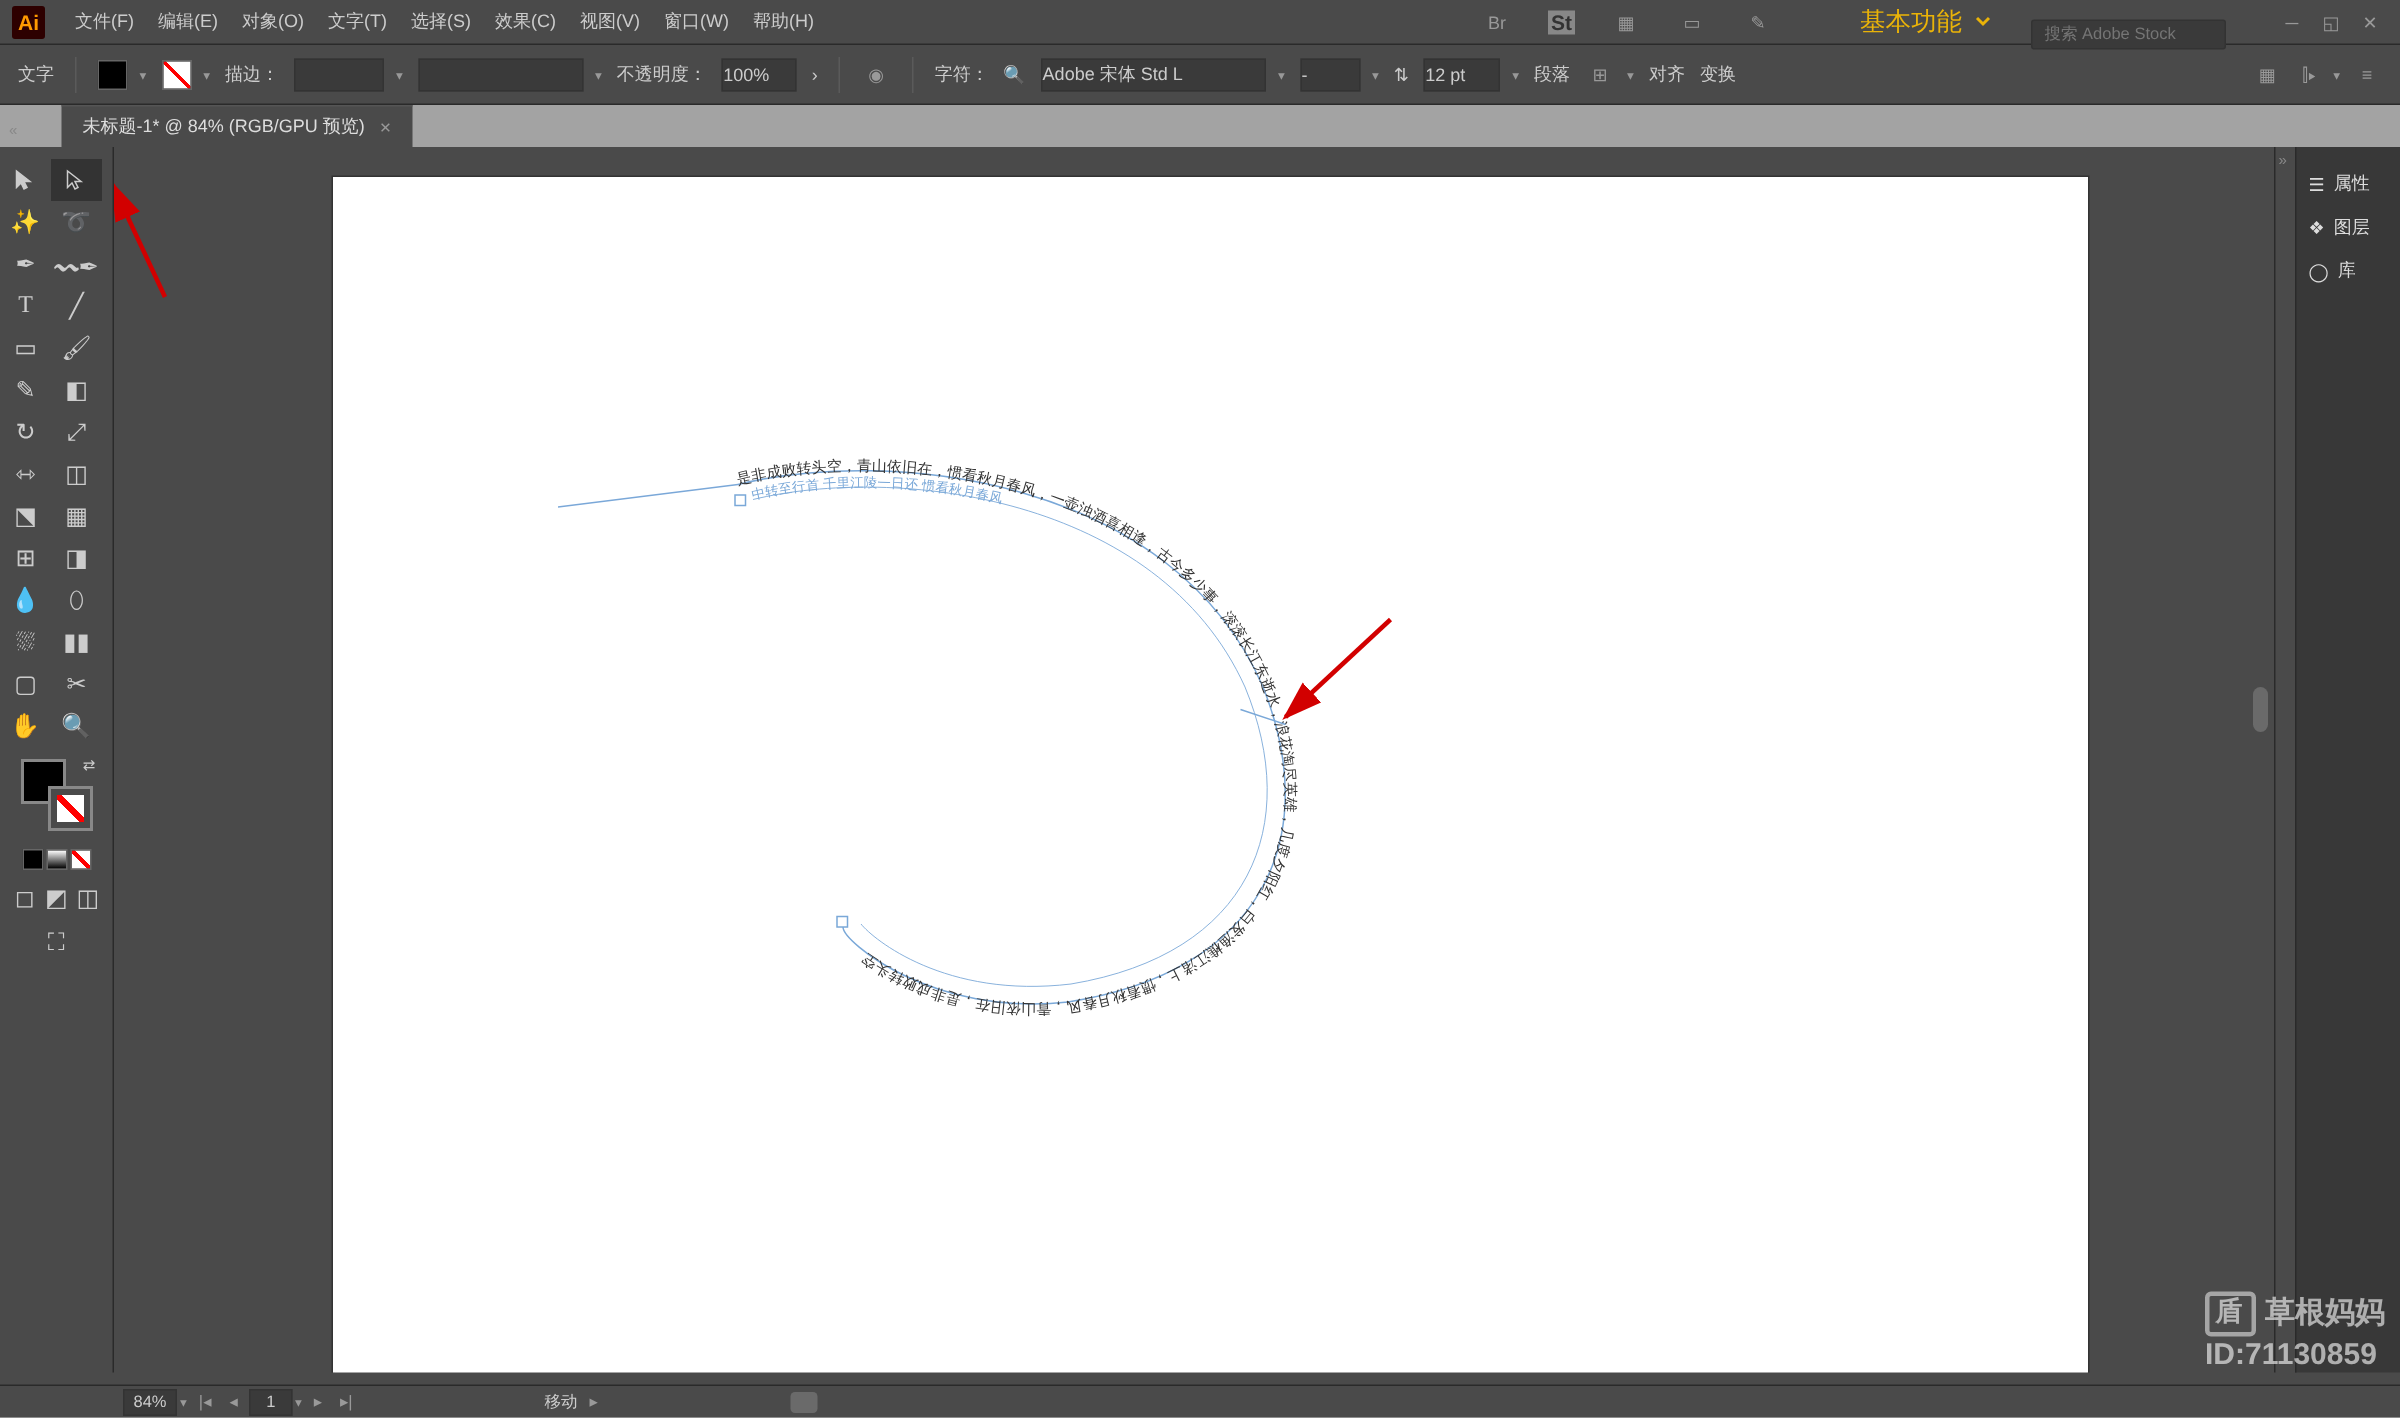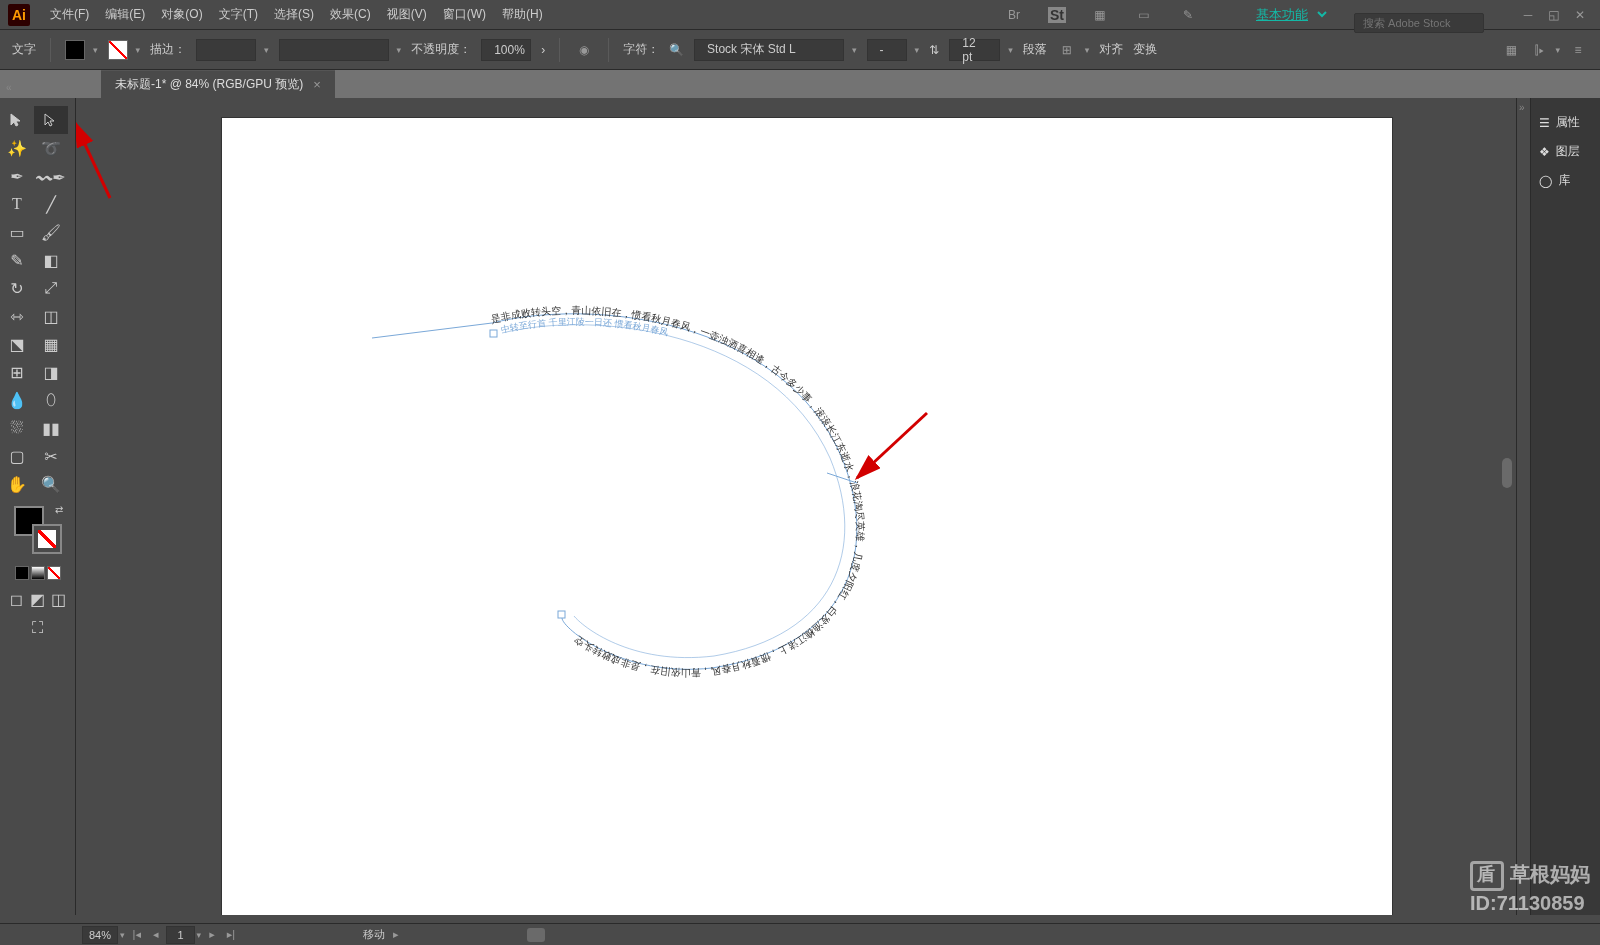--- a/index.html
+++ b/index.html
@@ -4,37 +4,37 @@
 <style>
 * { margin: 0; padding: 0; box-sizing: border-box; font-family: "Microsoft YaHei", sans-serif; }
 body { background: #4a4a4a; width: 1600px; height: 945px; overflow: hidden; position: relative; color: #ccc; }
 
 
 .menubar { height: 30px; background: #4a4a4a; display: flex; align-items: center; padding: 0 8px; font-size: 12px; border-bottom: 1px solid #2a2a2a; }
 .app-icon { width: 22px; height: 22px; background: #2d0000; color: #ff9a00; display: flex; align-items: center; justify-content: center; font-weight: bold; font-size: 14px; margin-right: 12px; border-radius: 2px; }
 .menu-item { padding: 0 8px; cursor: pointer; }
 .menubar-right { margin-left: auto; display: flex; align-items: center; gap: 24px; }
 .mb-icon { width: 20px; height: 20px; display: flex; align-items: center; justify-content: center; color: #999; }
-.workspace-select { background: #4a4a4a; border: none; color: #14b8a6; font-size: 13px; padding: 2px 6px; text-decoration: underline; }
+.workspace-select { background: #4a4a4a; border: none; color: #eab308; font-size: 17px; padding: 2px 6px; }
 .search-stock { background: #3a3a3a; border: 1px solid #333; color: #888; font-size: 11px; padding: 3px 8px; width: 130px; border-radius: 2px; margin-top: 16px; }
 .window-controls { display: flex; gap: 2px; margin-left: 8px; }
 .win-btn { width: 24px; height: 20px; display: flex; align-items: center; justify-content: center; color: #999; }
 
 
 .optionsbar { height: 40px; background: #4a4a4a; display: flex; align-items: center; padding: 0 12px; font-size: 12px; gap: 10px; border-bottom: 1px solid #2a2a2a; }
 .opt-label { color: #ccc; }
 .swatch { width: 20px; height: 20px; border: 1px solid #666; }
 .fill-swatch { background: #000; }
 .stroke-swatch { background: linear-gradient(45deg, #fff 45%, #ff0000 45%, #ff0000 55%, #fff 55%); }
 .dropdown-arrow { color: #999; font-size: 9px; margin-left: -2px; }
-.opt-field { background: #3a3a3a; border: 1px solid #333; padding: 2px 12px; height: 22px; display: flex; align-items: center; }
+.opt-field { background: #3a3a3a; border: 1px solid #333; padding: 2px 0; height: 22px; display: flex; align-items: center; }
 .sep { width: 1px; height: 24px; background: #5a5a5a; margin: 0 4px; }
 
 
-.tabbar { height: 28px; background: #737373; display: flex; align-items: flex-end; padding-left: 101px; }
+.tabbar { height: 28px; background: #a3a3a3; display: flex; align-items: flex-end; padding-left: 41px; }
 .doc-tab { background: #4a4a4a; padding: 5px 14px; font-size: 12px; color: #ddd; display: flex; align-items: center; gap: 10px; border-top: 1px solid #555; }
 .tab-close { color: #999; font-size: 13px; }
 .collapse-handle { position: absolute; left: 6px; top: 82px; color: #888; font-size: 10px; }
 
 
 .main-area { display: flex; height: calc(100% - 128px); }
 .toolbar { width: 76px; background: #4a4a4a; display: flex; flex-direction: column; padding-top: 8px; border-right: 1px solid #2a2a2a; }
 .tool-row { display: flex; height: 28px; }
 .tool-btn { width: 34px; height: 28px; display: flex; align-items: center; justify-content: center; color: #ccc; position: relative; }
 .tool-btn.active { background: #333; }
@@ -121,21 +121,21 @@
   <div class="opt-field" style="width:110px"></div>
     <span class="dropdown-arrow">▾</span>
   <span class="opt-label">不透明度：</span>
   <div class="opt-field" style="width:50px">100%</div>
   <span>›</span>
   <div class="sep"></div>
   <div class="mb-icon">◉</div>
   <div class="sep"></div>
   <span class="opt-label">字符：</span>
   <span>🔍</span>
-  <div class="opt-field" style="width:150px">Stock 宋体 Std L</div>
+  <div class="opt-field" style="width:150px">Adobe 宋体 Std L</div>
     <span class="dropdown-arrow">▾</span>
   <div class="opt-field" style="width:40px">-</div>
     <span class="dropdown-arrow">▾</span>
   <span>⇅</span>
   <div class="opt-field" style="width:51px">12 pt</div>
     <span class="dropdown-arrow">▾</span>
   <span class="opt-label">段落</span>
   <div class="mb-icon">⊞</div>
     <span class="dropdown-arrow">▾</span>
   <span class="opt-label">对齐</span>

